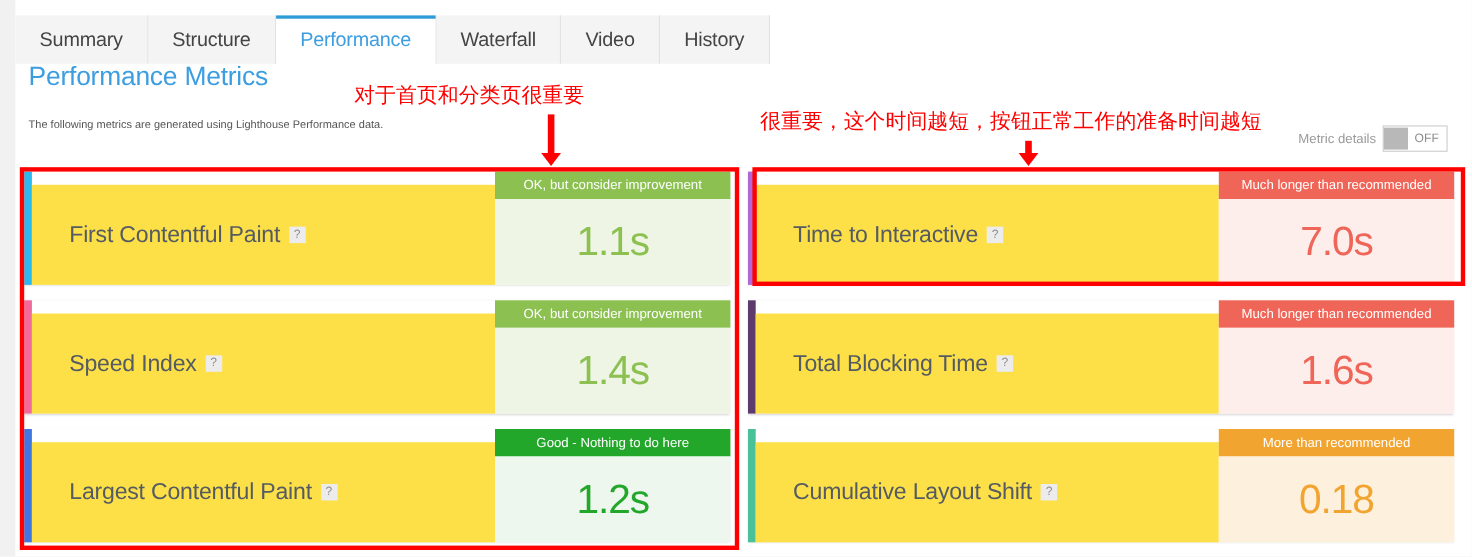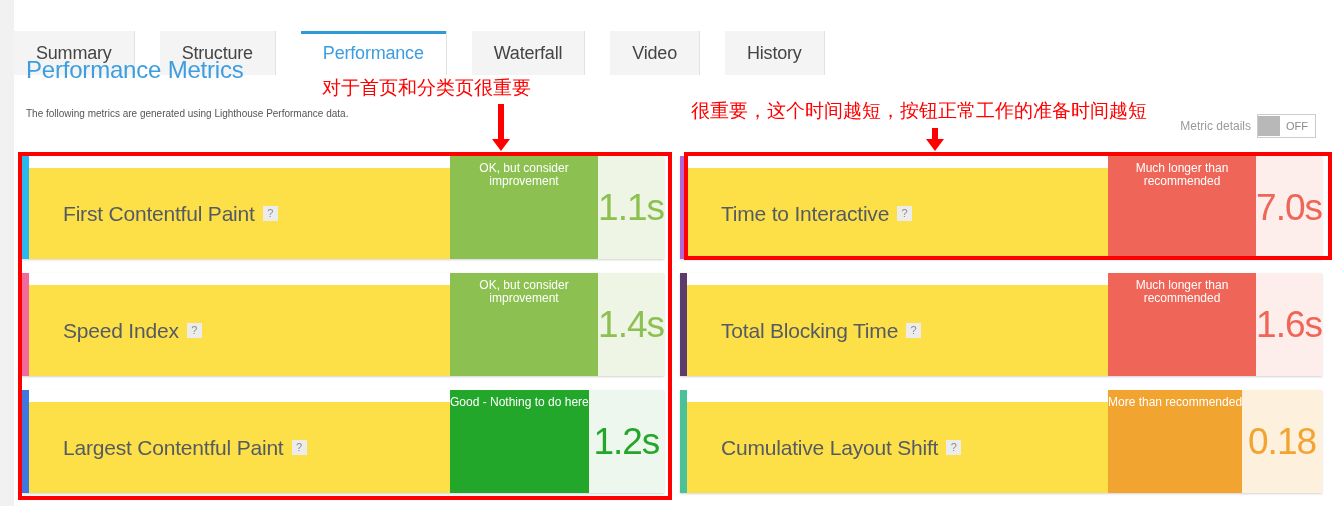--- a/index.html
+++ b/index.html
@@ -28,27 +28,26 @@
     left: 14px; top: 0;
     width: 1324px;
     height: 506px;
     background: #ffffff;
     box-sizing: border-box;
   }
 
   
   #tabbar {
     position: absolute;
-    left: 14px; top: 31px;
+    left: 14px; top: 14px;
     height: 44px;
     width: 1324px;
     display: flex;
     align-items: stretch;
     background: transparent;
-    gap: 25px;
   }
   .tab {
     position: relative;
     background: #f4f4f4;
     border-right: 1px solid #e2e2e2;
     color: #444444;
     font-size: 18px;
     display: flex;
     align-items: center;
     justify-content: center;
@@ -168,21 +167,21 @@
     height: 15px;
     line-height: 15px;
     text-align: center;
     margin-left: 8px;
     vertical-align: 3px;
     cursor: pointer;
   }
   .metric-value-wrap {
     flex: 0 0 214px;
     display: flex;
-    flex-direction: row;
+    flex-direction: column;
   }
   .metric-status {
     font-size: 12px;
     color: #ffffff;
     text-align: center;
     padding: 6px 0 6px 0;
     line-height: 1.1;
   }
   .metric-value {
     flex: 1 1 auto;

